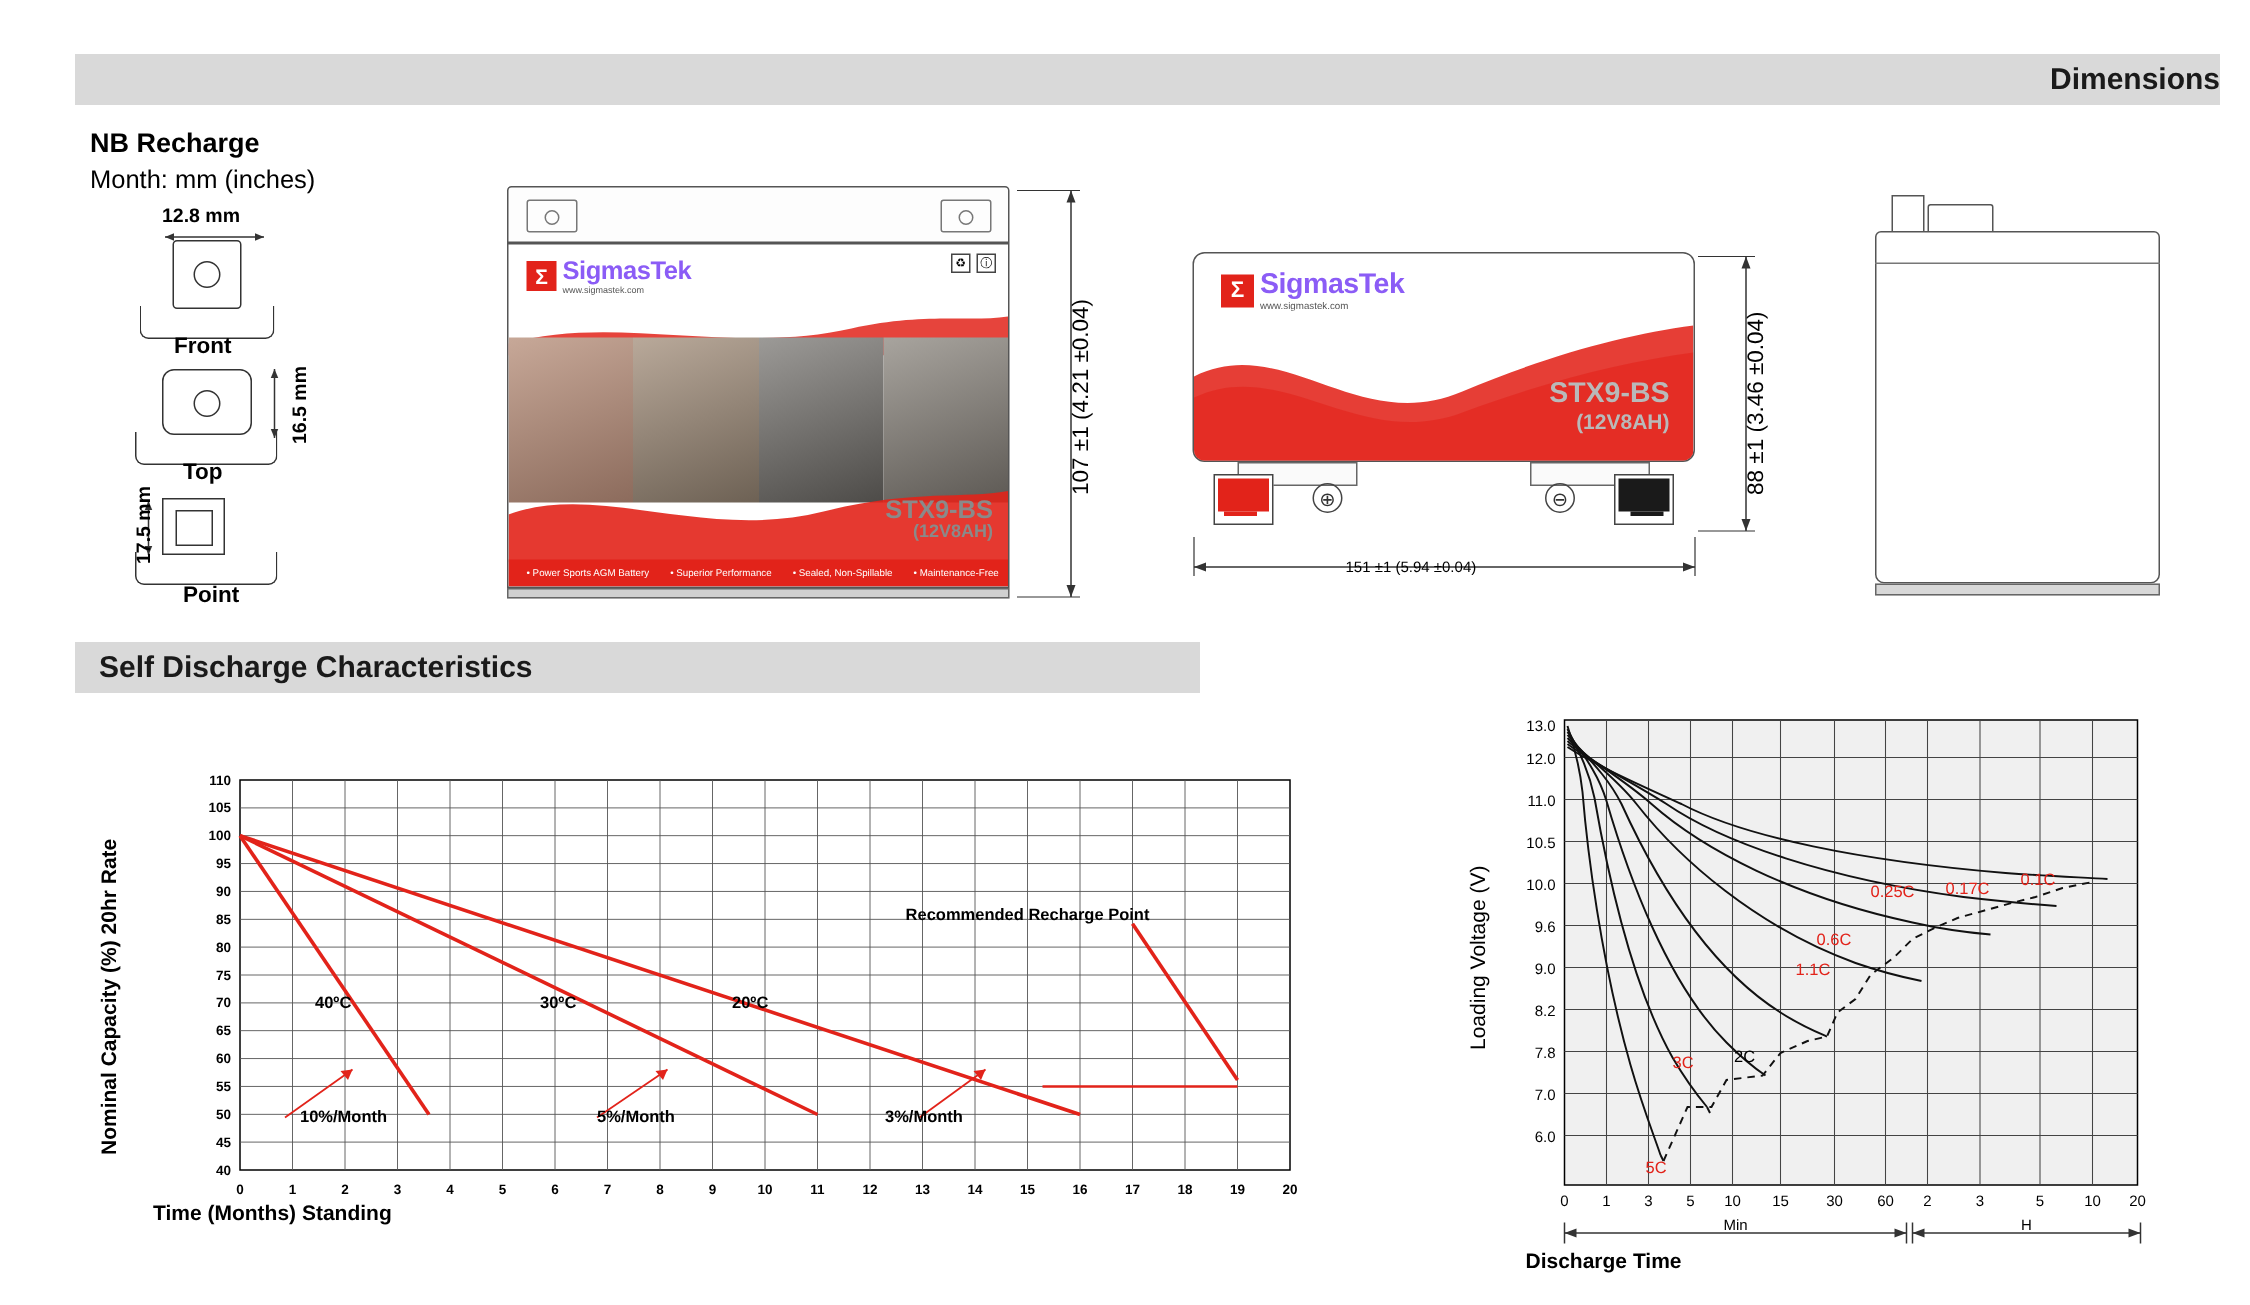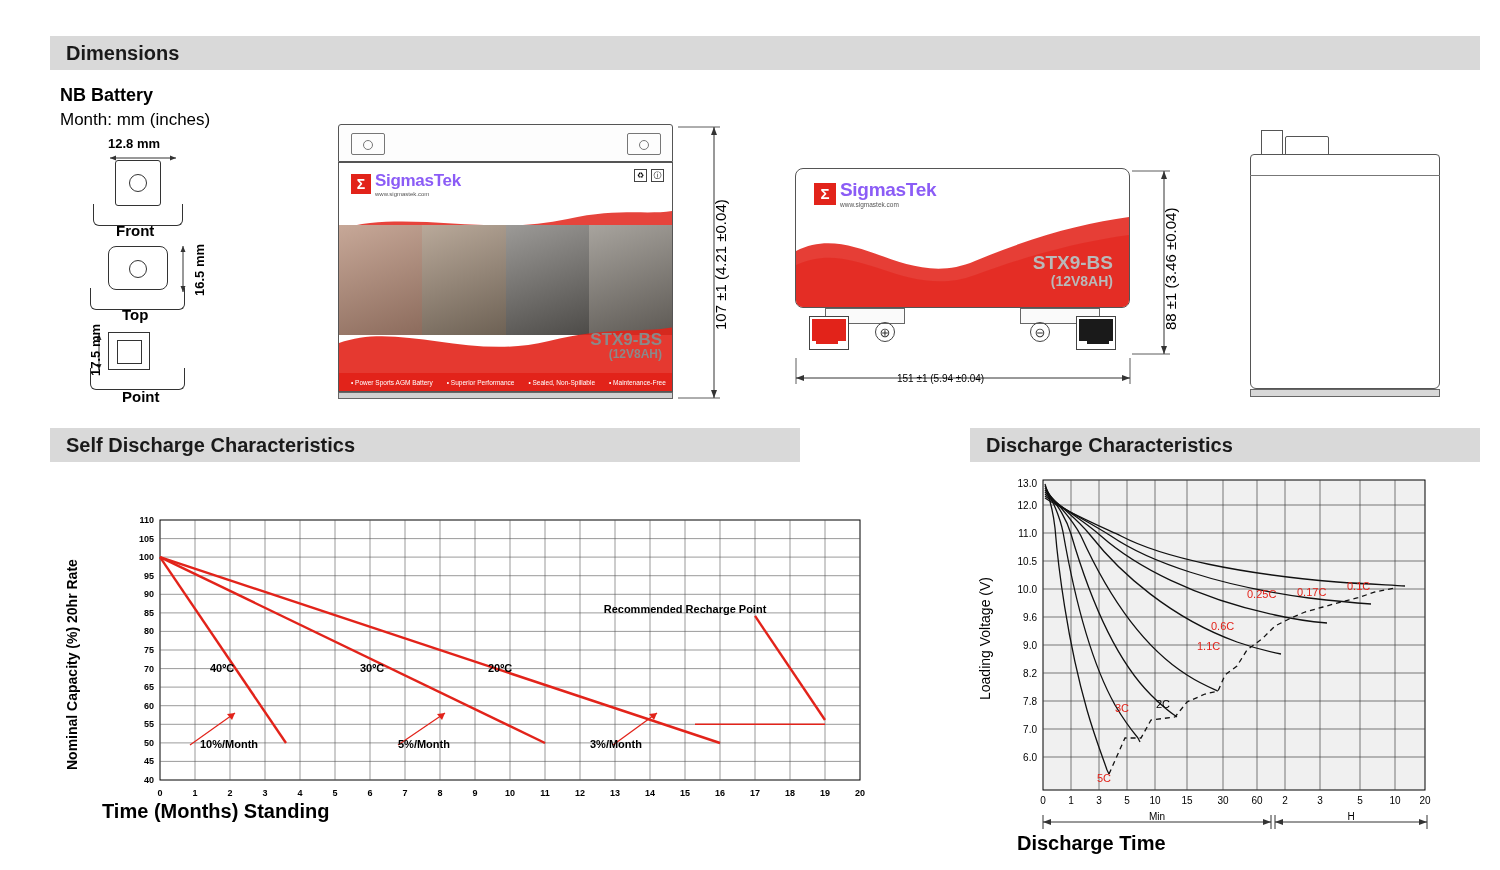--- a/index.html
+++ b/index.html
@@ -16,21 +16,21 @@
   
   .sec-bar {
     position: absolute;
     background: #d9d9d9;
     display: flex;
     align-items: center;
     padding-left: 16px;
     font-weight: bold;
     color: #1a1a1a;
   }
-  #sec-dimensions { left: 50px; top: 36px; width: 1430px; height: 34px; font-size: 20px; }
+  #sec-dimensions { left: 50px; top: 36px; width: 1430px; height: 34px; font-size: 20px; justify-content: flex-end; }
   #sec-selfdis   { left: 50px; top: 428px; width: 750px; height: 34px; font-size: 20px; }
   #sec-discharge { left: 970px; top: 428px; width: 510px; height: 34px; font-size: 20px; }
 
   .lbl-nbterm { position: absolute; left: 60px; top: 85px; font-size: 18px; font-weight: bold; }
   .lbl-unit   { position: absolute; left: 60px; top: 110px; font-size: 17px; }
 
   
   .term-wrap { position: absolute; left: 60px; top: 136px; width: 250px; height: 270px; font-weight: bold; }
   .dim-text { position: absolute; font-size: 13px; color: #000; white-space: nowrap; }
 
@@ -122,37 +122,37 @@
   .bp-base { position: absolute; left: 5px; top: 265px; width: 190px; height: 8px; background: #d8d8d8; border: 1.2px solid #666; }
   .dim-label-v { position: absolute; font-size: 15px; white-space: nowrap;
                  transform: rotate(-90deg); transform-origin: left top; }
   .dim-label-h { position: absolute; font-size: 10px; white-space: nowrap; }
 
   
   .chart-box { position: absolute; }
   #chart-self { left: 60px; top: 500px; width: 880px; height: 340px; font-weight: bold; }
   #chart-dis  { left: 975px; top: 470px; width: 505px; height: 395px; }
   .axis-title-v { position: absolute; font-size: 14px; transform: rotate(-90deg); transform-origin: left top; white-space: nowrap;}
-  .axis-title-h { position: absolute; font-size: 20px; white-space: nowrap; }
+  .axis-title-h { position: absolute; font-size: 14px; white-space: nowrap; }
   svg { display: block; }
   .tick { font-size: 9px; fill: #000; font-family: "Liberation Sans", sans-serif; }
   .tick2 { font-size: 10px; fill: #000; font-family: "Liberation Sans", sans-serif; }
   .ann { font-size: 11px; fill: #000; font-family: "Liberation Sans", sans-serif; }
   .annr { font-size: 11px; fill: #e2231a; font-family: "Liberation Sans", sans-serif; }
 </style>
 </head>
 <body>
 
 <div class="page">
 
   <div class="sec-bar" id="sec-dimensions">
     <span>Dimensions</span>
   </div>
 
-  <div class="lbl-nbterm">NB Battery</div>
+  <div class="lbl-nbterm">NB Recharge</div>
   <div class="lbl-unit">Month: mm (inches)</div>
 
   <div class="term-wrap">
     <div class="dim-text" style="left:48px; top:0px;">12.8 mm</div>
     <svg style="position:absolute;left:48px;top:18px;" width="70" height="8">
       <line x1="2" y1="4" x2="68" y2="4" stroke="#333" stroke-width="1"></line>
       <polygon points="2,4 8,1.5 8,6.5" fill="#333"></polygon>
         <polygon points="68,4 62,1.5 62,6.5" fill="#333"></polygon>
     </svg>
 
@@ -414,23 +414,20 @@
       <text class="ann" x="428" y="172">20ºC</text>
       <text class="ann" x="140" y="248">10%/Month</text>
       <text class="ann" x="338" y="248">5%/Month</text>
       <text class="ann" x="530" y="248">3%/Month</text>
       <text class="ann" x="625" y="113" text-anchor="middle">Recommended Recharge Point</text>
     </svg>
     <div class="axis-title-v" style="left:4px; top:270px; font-size:14px;">Nominal Capacity (%) 20hr Rate</div>
     <div class="axis-title-h" style="left:42px; top:300px;">Time (Months) Standing</div>
   </div>
 
-  <div class="sec-bar" id="sec-discharge">
-    <span>Discharge Characteristics</span>
-  </div>
 
   <div class="chart-box" id="chart-dis">
     <svg width="505" height="395" viewBox="0 0 505 395">
 
       <rect x="68" y="10" width="382" height="310" fill="#f0f0f0" stroke="#000" stroke-width="1"></rect>
 
       <g stroke="#444" stroke-width="0.7">
         <line x1="96" y1="10" x2="96" y2="320"></line>
           <line x1="124" y1="10" x2="124" y2="320"></line>
         <line x1="152" y1="10" x2="152" y2="320"></line>

